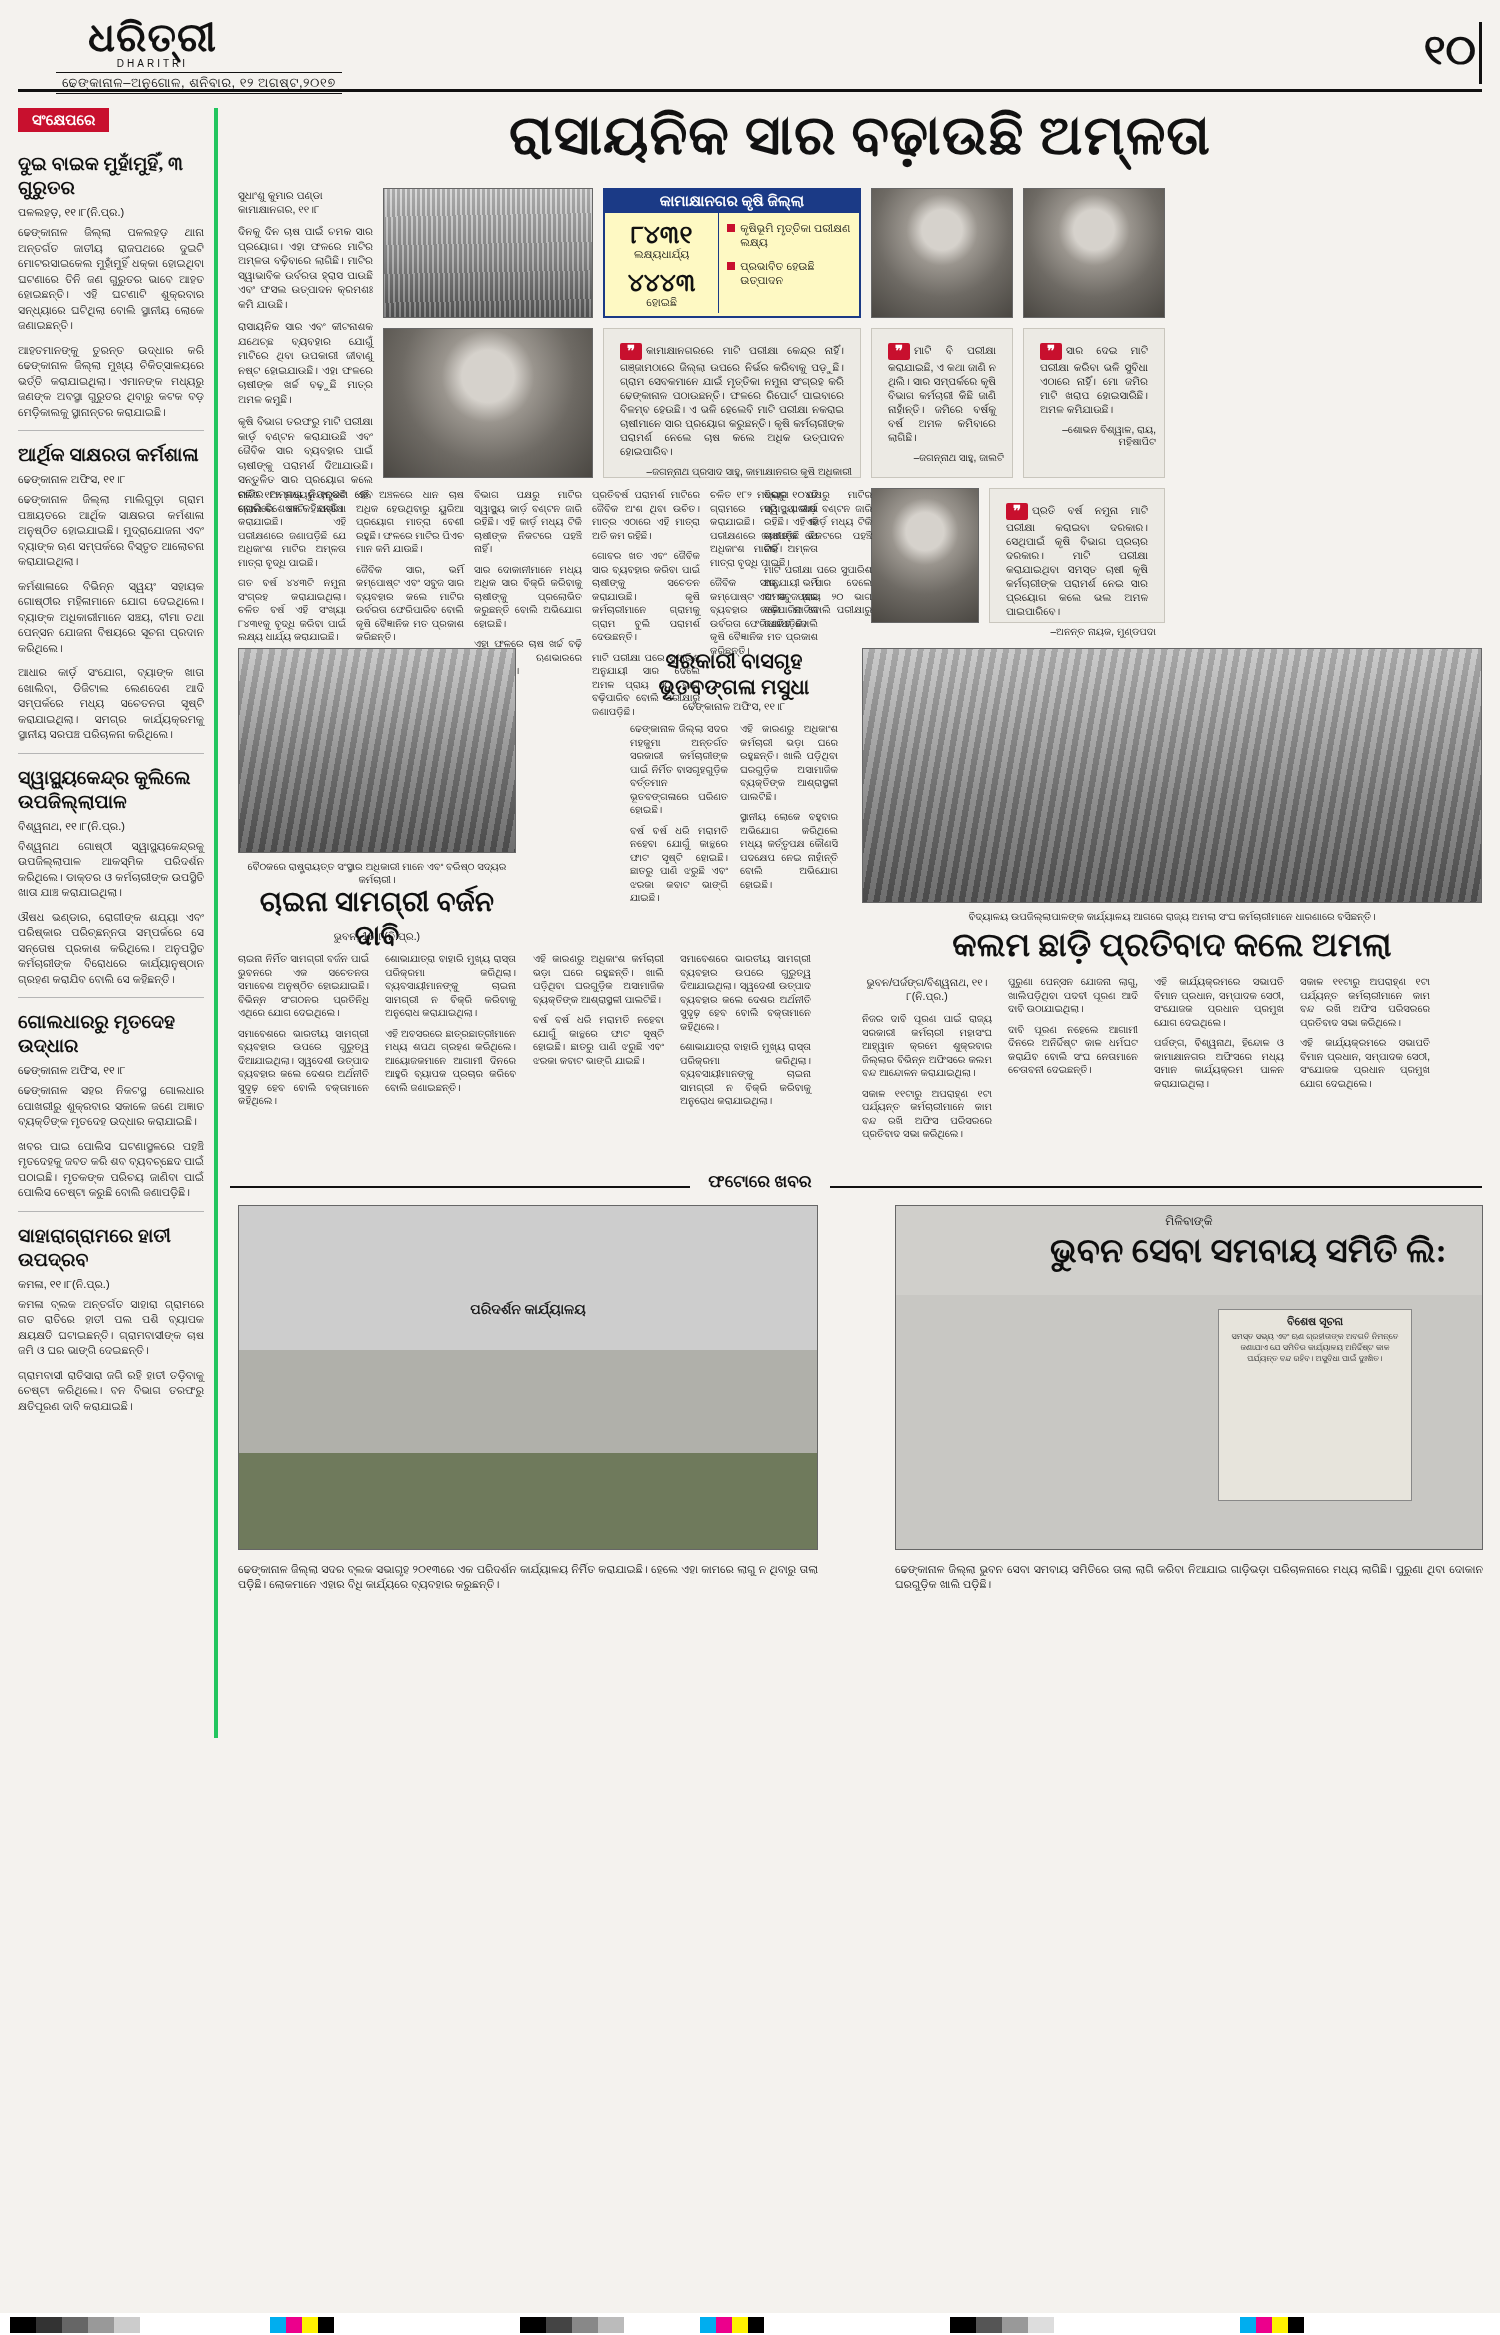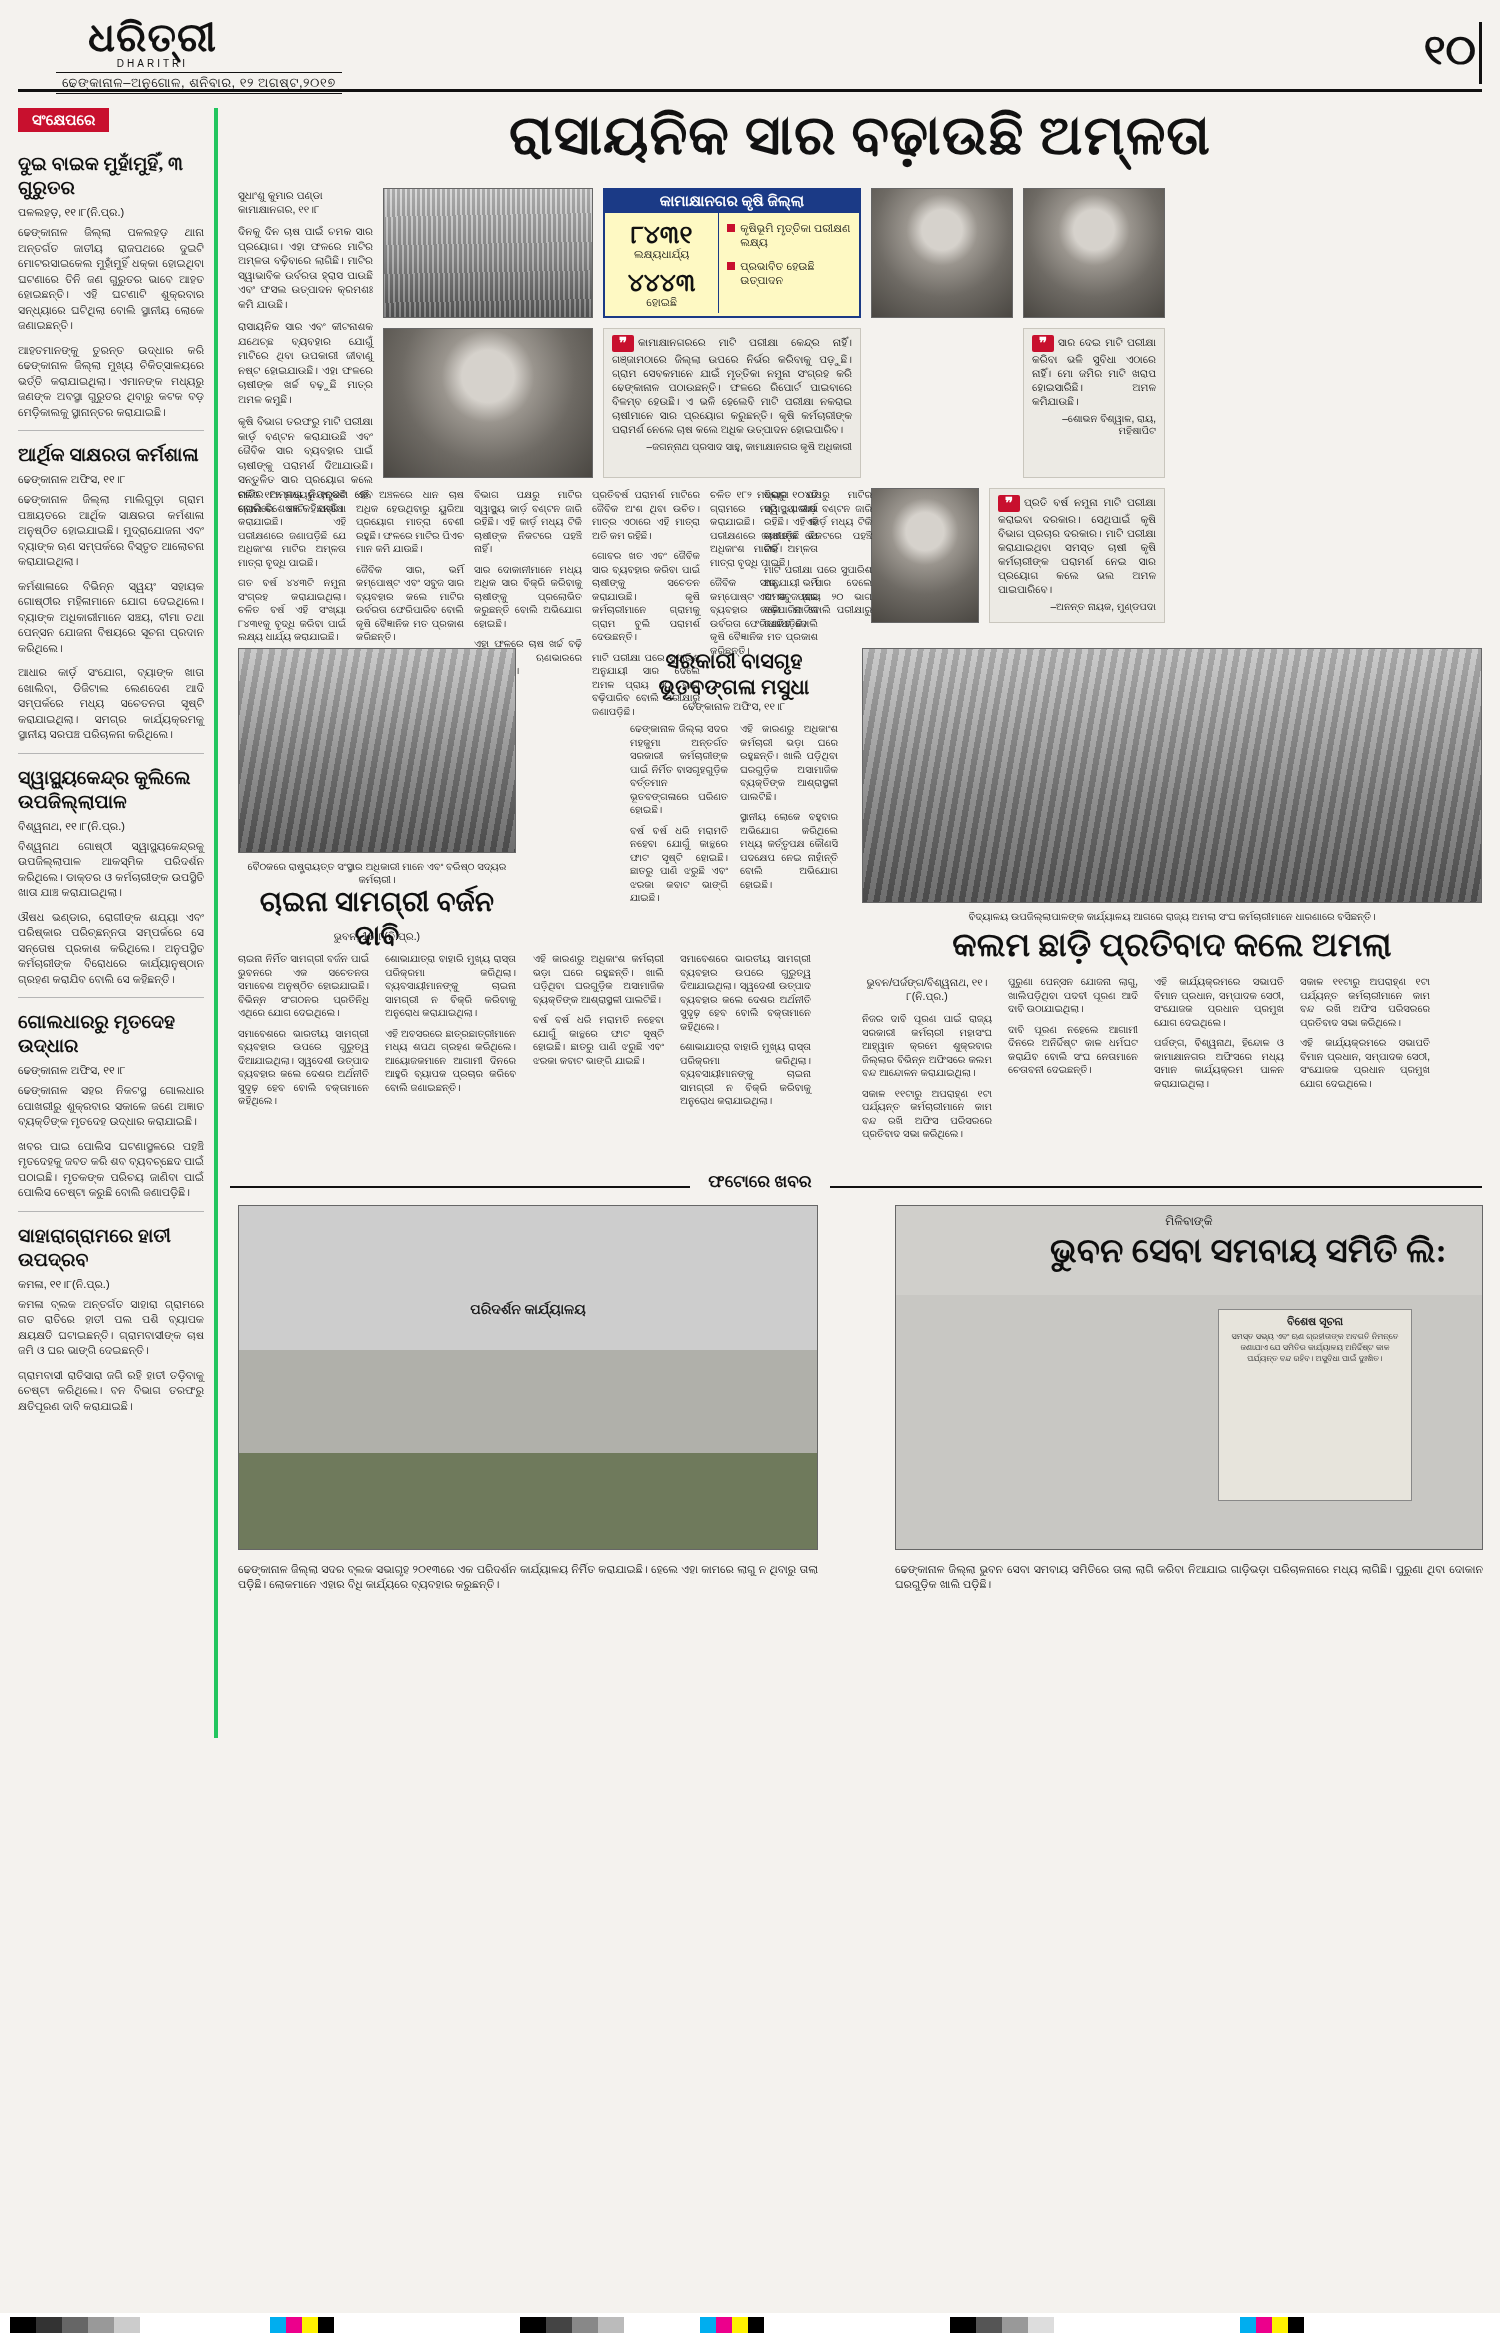--- a/index.html
+++ b/index.html
@@ -145,21 +145,21 @@
 
   
   .quote {
     position:absolute; background:#eceae4; border:1px solid #c9c6bd; padding:6px 8px;
   }
   .qmark {
     display:inline-block; width:22px; height:17px; background:#c8102e; color:#fff;
     font-size:15px; line-height:16px; text-align:center; font-weight:bold; margin-right:4px;
     vertical-align:top; border-radius:2px;
   }
-  .quote p { font-size:10.5px; line-height:14px; margin:0; text-align:justify; }
+  .quote p { font-size:10.5px; line-height:14px; margin:8px; text-align:justify; }
   .quote .attrib { font-size:10px; text-align:right; margin-top:5px; display:block; }
 
   .q-main { left:603px; top:328px; width:258px; height:150px; }
   .q-r1 { left:871px; top:328px; width:142px; height:150px; }
   .q-r2 { left:1023px; top:328px; width:142px; height:150px; }
 
   .lead-portrait { position:absolute; left:383px; top:328px; width:210px; height:150px; }
 
   
   .p-low { position:absolute; left:871px; top:488px; width:108px; height:135px; }
@@ -322,20 +322,24 @@
 
   <div class="photo portrait lead-portrait">
     <div class="grain"></div>
   </div>
 
   <div class="quote q-main">
     <p><span class="qmark">❞</span><span>କାମାକ୍ଷାନଗରରେ ମାଟି ପରୀକ୍ଷା କେନ୍ଦ୍ର ନାହିଁ। ଗଞ୍ଜାମଠାରେ ଜିଲ୍ଲା ଉପରେ ନିର୍ଭର କରିବାକୁ ପଡ଼ୁଛି। ଗ୍ରାମ ସେବକମାନେ ଯାଇଁ ମୃତ୍ତିକା ନମୁନା ସଂଗ୍ରହ କରି ଢେଙ୍କାନାଳ ପଠାଉଛନ୍ତି। ଫଳରେ ରିପୋର୍ଟ ପାଇବାରେ ବିଳମ୍ବ ହେଉଛି। ଏ ଭଳି ହେଲେବି ମାଟି ପରୀକ୍ଷା ନକରାଇ ଚାଷୀମାନେ ସାର ପ୍ରୟୋଗ କରୁଛନ୍ତି। କୃଷି କର୍ମଚାରୀଙ୍କ ପରାମର୍ଶ ନେଲେ ଚାଷ କଲେ ଅଧିକ ଉତ୍ପାଦନ ହୋଇପାରିବ।</span></p>
     <span class="attrib">–ଜଗନ୍ନାଥ ପ୍ରସାଦ ସାହୁ, କାମାକ୍ଷାନଗର କୃଷି ଅଧିକାରୀ</span>
   </div>
 
+  <div class="quote q-r1">
+    <p><span class="qmark">❞</span><span>ମାଟି ବି ପରୀକ୍ଷା କରାଯାଇଛି, ଏ କଥା ଜାଣି ନ ଥିଲି। ସାର ସମ୍ପର୍କରେ କୃଷି ବିଭାଗ କର୍ମଚାରୀ କିଛି ଜାଣି ନାହାଁନ୍ତି। ଜମିରେ ବର୍ଷକୁ ବର୍ଷ ଅମଳ କମିବାରେ ଲାଗିଛି।</span></p>
+    <span class="attrib">–ଜଗନ୍ନାଥ ସାହୁ, ଜାଲଟି</span>
+  </div>
 
   <div class="quote q-r2">
     <p><span class="qmark">❞</span><span>ସାର ଦେଇ ମାଟି ପରୀକ୍ଷା କରିବା ଭଳି ସୁବିଧା ଏଠାରେ ନାହିଁ। ମୋ ଜମିର ମାଟି ଖରାପ ହୋଇସାରିଛି। ଅମଳ କମିଯାଉଛି।</span></p>
     <span class="attrib">–ଶୋଭନ ବିଶ୍ୱାଳ, ରାୟ, ମହିଷାପିଟ</span>
   </div>
 
   <div class="photo portrait p-low">
     <div class="grain"></div>
   </div>
   <div class="quote q-low">

